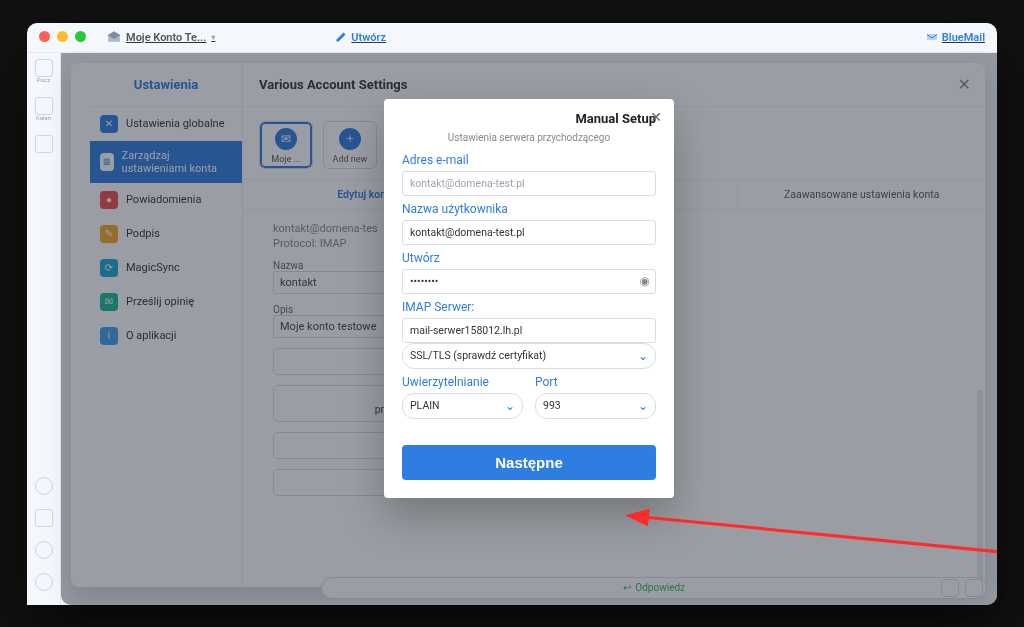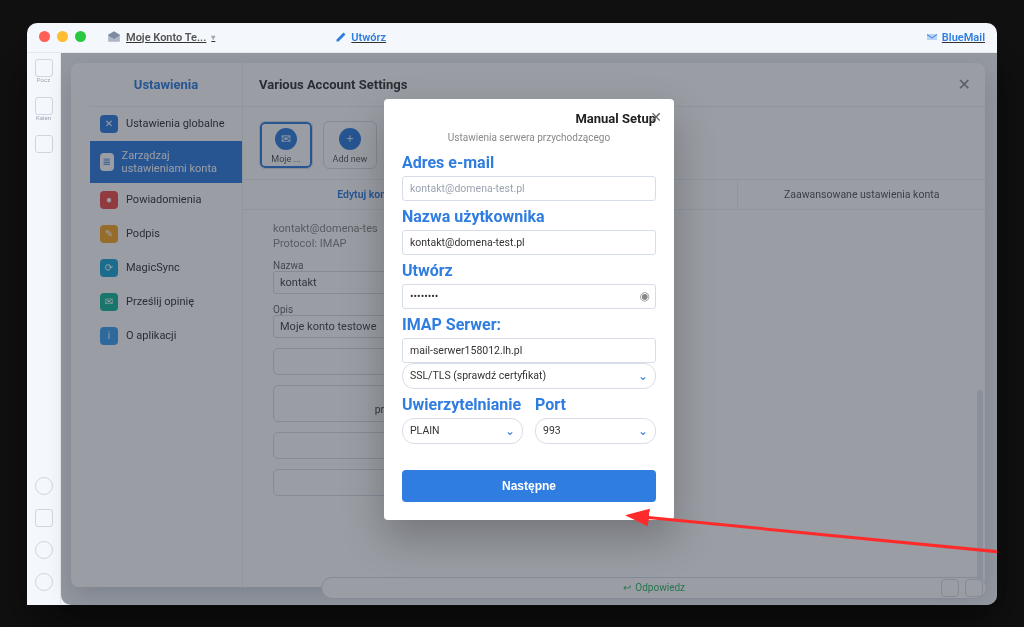--- a/index.html
+++ b/index.html
@@ -82,30 +82,30 @@
 
   
   .modal {
     position:absolute; left:50%; top:46px; transform:translateX(-50%);
     width:290px; background:#fff; border-radius:4px; box-shadow:0 18px 40px rgba(0,0,0,0.25);
     padding:12px 18px 18px; z-index:50;
   }
   .modal h4 { text-align:right; font-size:13px; font-weight:700; color:#222; }
   .modal .sub { text-align:center; font-size:10px; color:#888; margin:6px 0 10px;}
   .modal .mclose { position:absolute; right:12px; top:10px; font-size:14px; color:#666;}
-  .mlbl { font-size:16px; font-weight:700; color:#2f7de1; margin:6px 0 4px; display:block;}
+  .mlbl { font-size:12px; font-weight:400; color:#2f7de1; margin:6px 0 4px; display:block;}
   .minp { width:100%; border:1px solid #d7dde8; border-radius:3px; padding:5px 7px; font-size:10.5px; color:#333;}
   .minp.ph { color:#9aa3b2; }
   .msel { width:100%; border:1px solid #d7dde8; border-radius:12px; padding:5px 7px; font-size:10.5px; color:#333; display:flex; justify-content:space-between; align-items:center;}
   .msel .chev { color:#2f7de1; font-size:12px;}
   .row2 { display:flex; gap:12px; }
   .row2 > div { flex:1; }
   .pwwrap { position:relative;}
   .pwwrap .eye { position:absolute; right:6px; top:5px; color:#888; font-size:12px;}
-  .nextbtn { margin-top:26px; width:100%; background:#2f7de1; color:#fff; border:none; border-radius:4px; padding:9px; font-size:12px; font-weight:600;text-align:center;}
+  .nextbtn { margin-top:26px; width:100%; background:#2f7de1; color:#fff; border:none; border-radius:4px; padding:9px; font-size:15px; font-weight:600;text-align:center;}
 
   
   .arrow-svg { position:absolute; left:0; top:0; width:100%; height:100%; pointer-events:none; z-index:80;}
 
   .scroll-stub { position:absolute; right:2px; top:180px; width:6px; height:200px; background:#e3e7ef; border-radius:3px;}
 </style>
 </head>
 <body>
 
 <div class="app-window">

